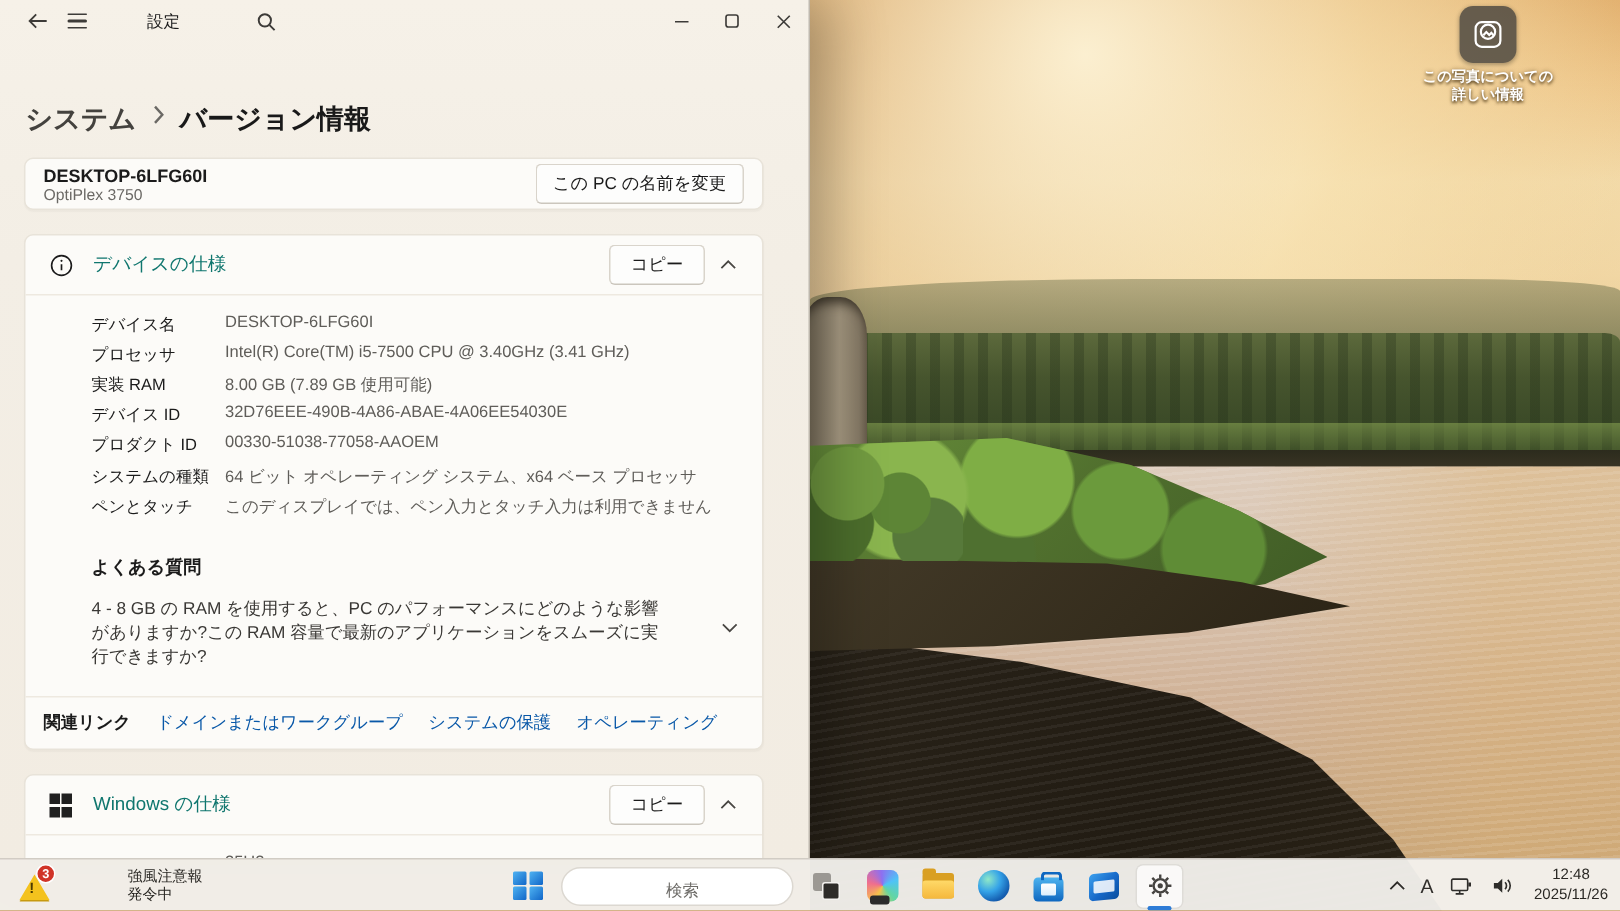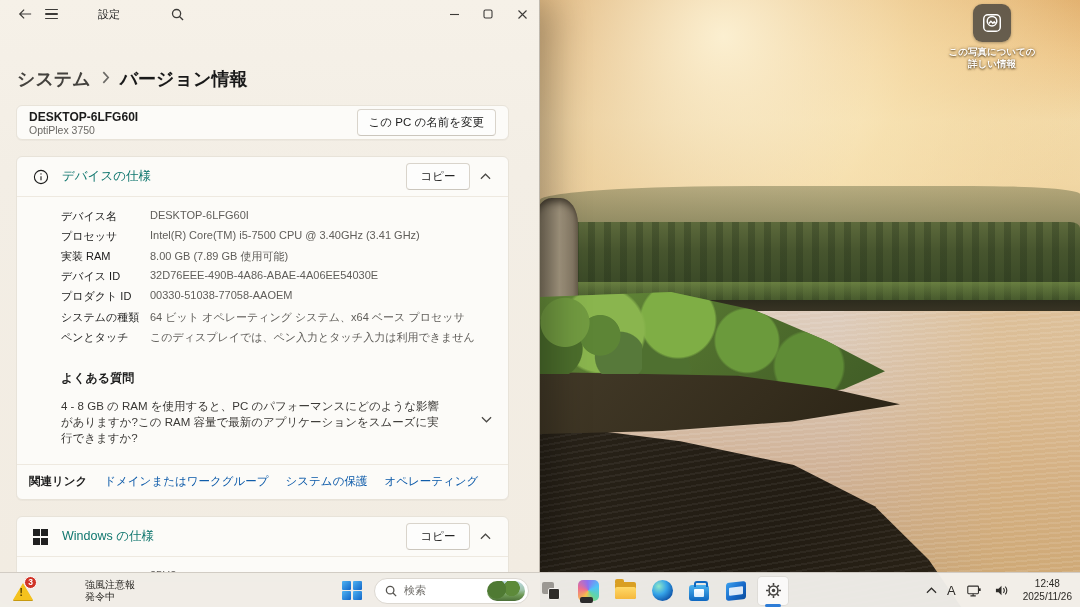--- a/index.html
+++ b/index.html
@@ -128,21 +128,21 @@
   .warn-badge { position:absolute; right:-2px; top:-3px; min-width:13px; height:13px; border-radius:7px; background:#d03428;
     color:#fff; font-size:8.5px; font-weight:700; display:flex; align-items:center; justify-content:center; border:1px solid #fff; }
   .widgets-text { font-size:10px; line-height:12px; color:#2a2824;margin-left:44px; }
 
   .tb-center { position:absolute; left:337px; top:2px; height:31px; display:flex; align-items:center; gap:7px; }
   .tb-ico { width:30px; height:28px; display:flex; align-items:center; justify-content:center; border-radius:4px; position:relative; }
   .start-grid { display:grid; grid-template-columns:9px 9px; grid-template-rows:9px 9px; gap:1.5px; }
   .start-grid span { background:linear-gradient(135deg,#4fb3f2,#1166c8); border-radius:1px; }
 
   .searchbox { width:155px; height:26px; background:#fff; border:1px solid #dcd8d1; border-radius:13px;
-    display:flex; align-items:center; padding:0 3px 0 10px; gap:7px; }
+    display:flex; align-items:center; padding:0 3px 0 10px; gap:7px;flex-direction:column; }
   .search-ph { font-size:11px; color:#6e6c68; flex:1; }
   .search-thumb { width:38px; height:20px; border-radius:10px;
     background:
       radial-gradient(circle at 25% 40%, #4f7a33 0 30%, transparent 32%),
       radial-gradient(circle at 65% 35%, #5d8a3a 0 28%, transparent 30%),
       linear-gradient(180deg,#bcd9e2 0%,#9fc3a9 45%,#6f9a56 70%,#4c7038 100%); }
 
   .taskview { position:relative; width:18px; height:18px; }
   .taskview .b1 { position:absolute; left:0; top:0; width:12px; height:12px; background:#9b9893; border-radius:2px; }
   .taskview .b2 { position:absolute; right:0; bottom:0; width:12px; height:12px; background:#2e2c29; border-radius:2px; border:1.5px solid #f4f2ef; }

